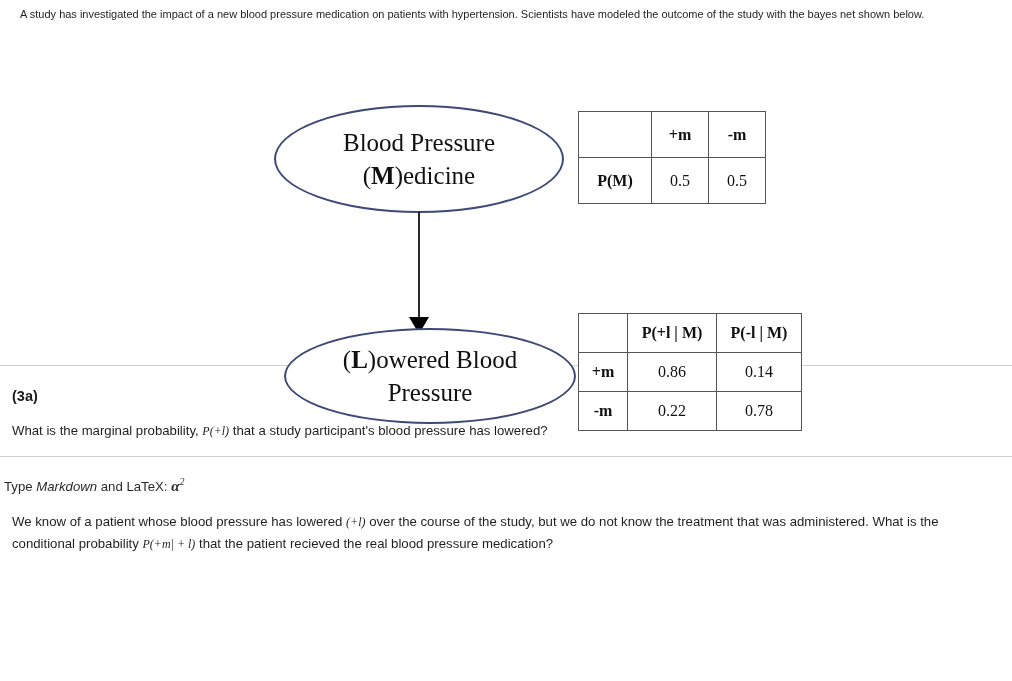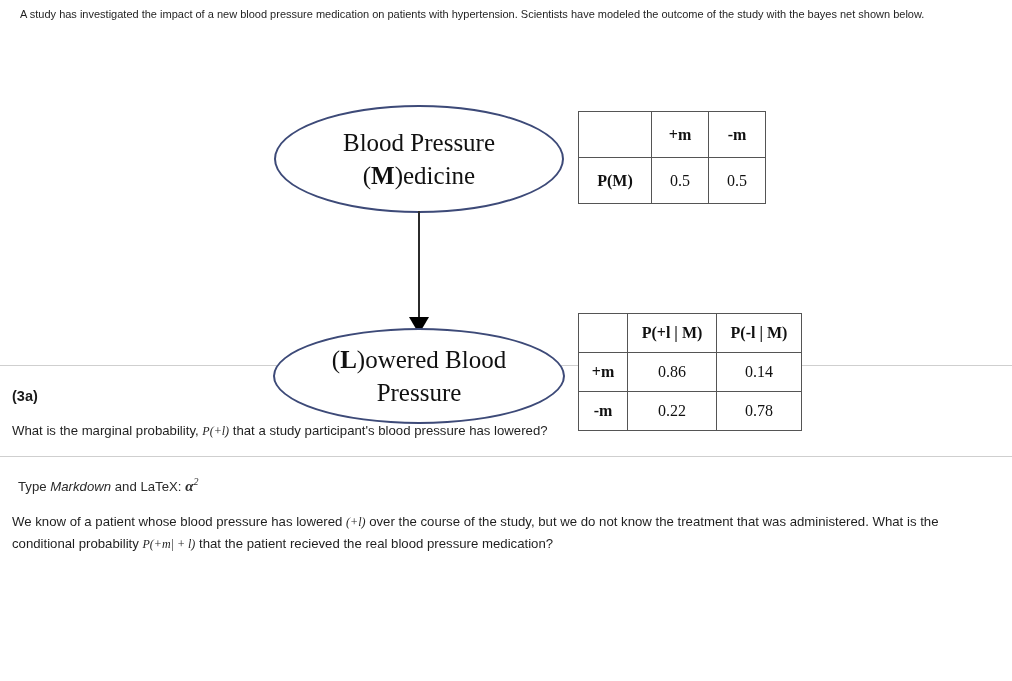--- a/index.html
+++ b/index.html
@@ -51,21 +51,21 @@
   .node .bold {
     font-weight: bold;
   }
   #node-medicine {
     left: 274px;
     top: 80px;
     width: 290px;
     height: 108px;
   }
   #node-lowered {
-    left: 273px;
+    left: 284px;
     top: 303px;
     width: 292px;
     height: 96px;
   }
 
   .edge-line {
     position: absolute;
     left: 418px;
     top: 186px;
     width: 2px;
@@ -145,21 +145,21 @@
     max-width: 990px;
   }
   .math {
     font-family: "Liberation Serif", serif;
     font-style: italic;
     font-size: 12px;
   }
   .hint {
     font-size: 13.2px;
     color: #2a2a2a;
-    padding: 0 18px;
+    padding: 0 4px;
     margin: 19px 0 0 0;
   }
   .hint i { font-style: italic; }
   .hint .alpha {
     font-family: "Liberation Serif", serif;
     font-style: italic;
     font-weight: bold;
     font-size: 15px;
   }
   .hint .alpha sup {

